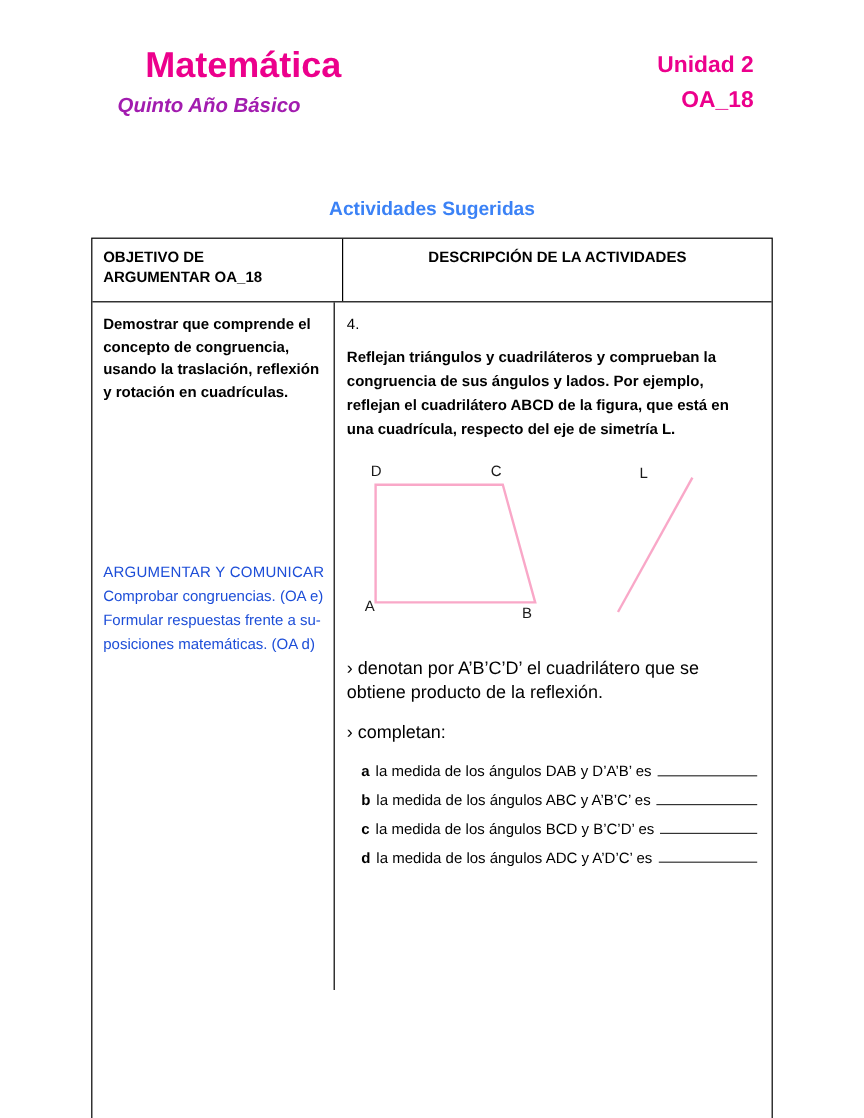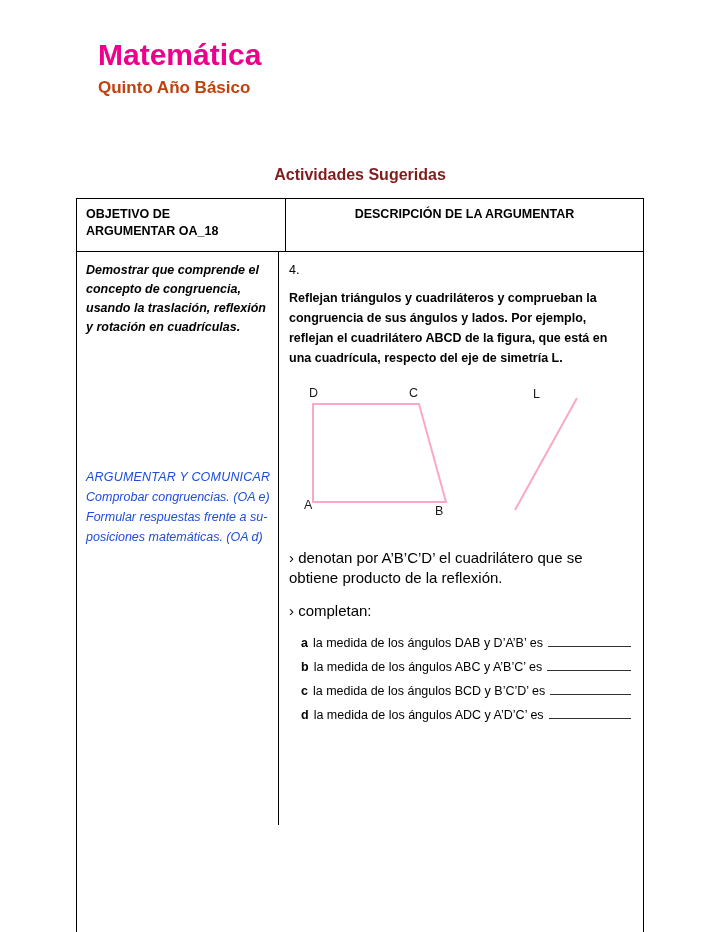--- a/index.html
+++ b/index.html
@@ -32,47 +32,49 @@
     position: absolute;
     left: 98px;
     top: 0;
   }
   .subject {
     font-size: 30px;
     font-weight: bold;
     color: #ec008c;
     letter-spacing: 0px;
     line-height: 34px;
+    margin-left: 23px;
   }
   .grade {
     font-size: 17px;
     font-weight: bold;
-    color: #c2410c;
+    color: #a21caf;
     margin-top: 6px;
+    font-style: italic;
   }
   .unit-block {
     position: absolute;
     right: 92px;
     top: 2px;
     text-align: right;
     color: #ec008c;
     font-weight: bold;
     font-size: 19px;
     line-height: 29px;
   }
   
   .section-title {
     position: absolute;
     left: 0;
     top: 166px;
     width: 720px;
     text-align: center;
     font-size: 16px;
     font-weight: bold;
-    color: #7f1d1d;
+    color: #3b82f6;
   }
   
   .table {
     position: absolute;
     left: 76px;
     top: 198px;
     width: 568px;
     height: 757px;
     border: 1px solid #000000;
     box-sizing: border-box;
@@ -102,21 +104,20 @@
   .tbody {
     display: flex;
     height: 573px;
   }
   .td-left {
     width: 209px;
     box-sizing: border-box;
     border-right: 1px solid #000000;
     padding: 9px 10px 0 9px;
     position: relative;
-    font-style: italic;
   }
   .oa-text {
     font-size: 12.5px;
     font-weight: bold;
     line-height: 19px;
   }
   .skills {
     position: absolute;
     left: 9px;
     top: 215px;
@@ -203,32 +204,36 @@
 </head>
 <body>
 
 <div class="page">
 
   <div class="header">
     <div class="title-block">
       <div class="subject">Matemática</div>
       <div class="grade">Quinto Año Básico</div>
     </div>
+    <div class="unit-block">
+      <div>Unidad 2</div>
+      <div>OA_18</div>
+    </div>
   </div>
 
   <div class="section-title">Actividades Sugeridas</div>
 
   <div class="table">
 
     <div class="thead">
       <div class="th-left">
         <div>OBJETIVO DE</div>
         <div>ARGUMENTAR OA_18</div>
       </div>
-      <div class="th-right">DESCRIPCIÓN DE LA ARGUMENTAR</div>
+      <div class="th-right">DESCRIPCIÓN DE LA ACTIVIDADES</div>
     </div>
 
     <div class="tbody">
 
       <div class="td-left">
         <div class="oa-text">Demostrar que comprende el concepto de congruencia, usando la traslación, reflexión y rotación en cuadrículas.</div>
         <div class="skills">
           <div class="skills-title">ARGUMENTAR Y COMUNICAR</div>
           <div>Comprobar congruencias. (OA e)</div>
           <div>Formular respuestas frente a su-</div>

